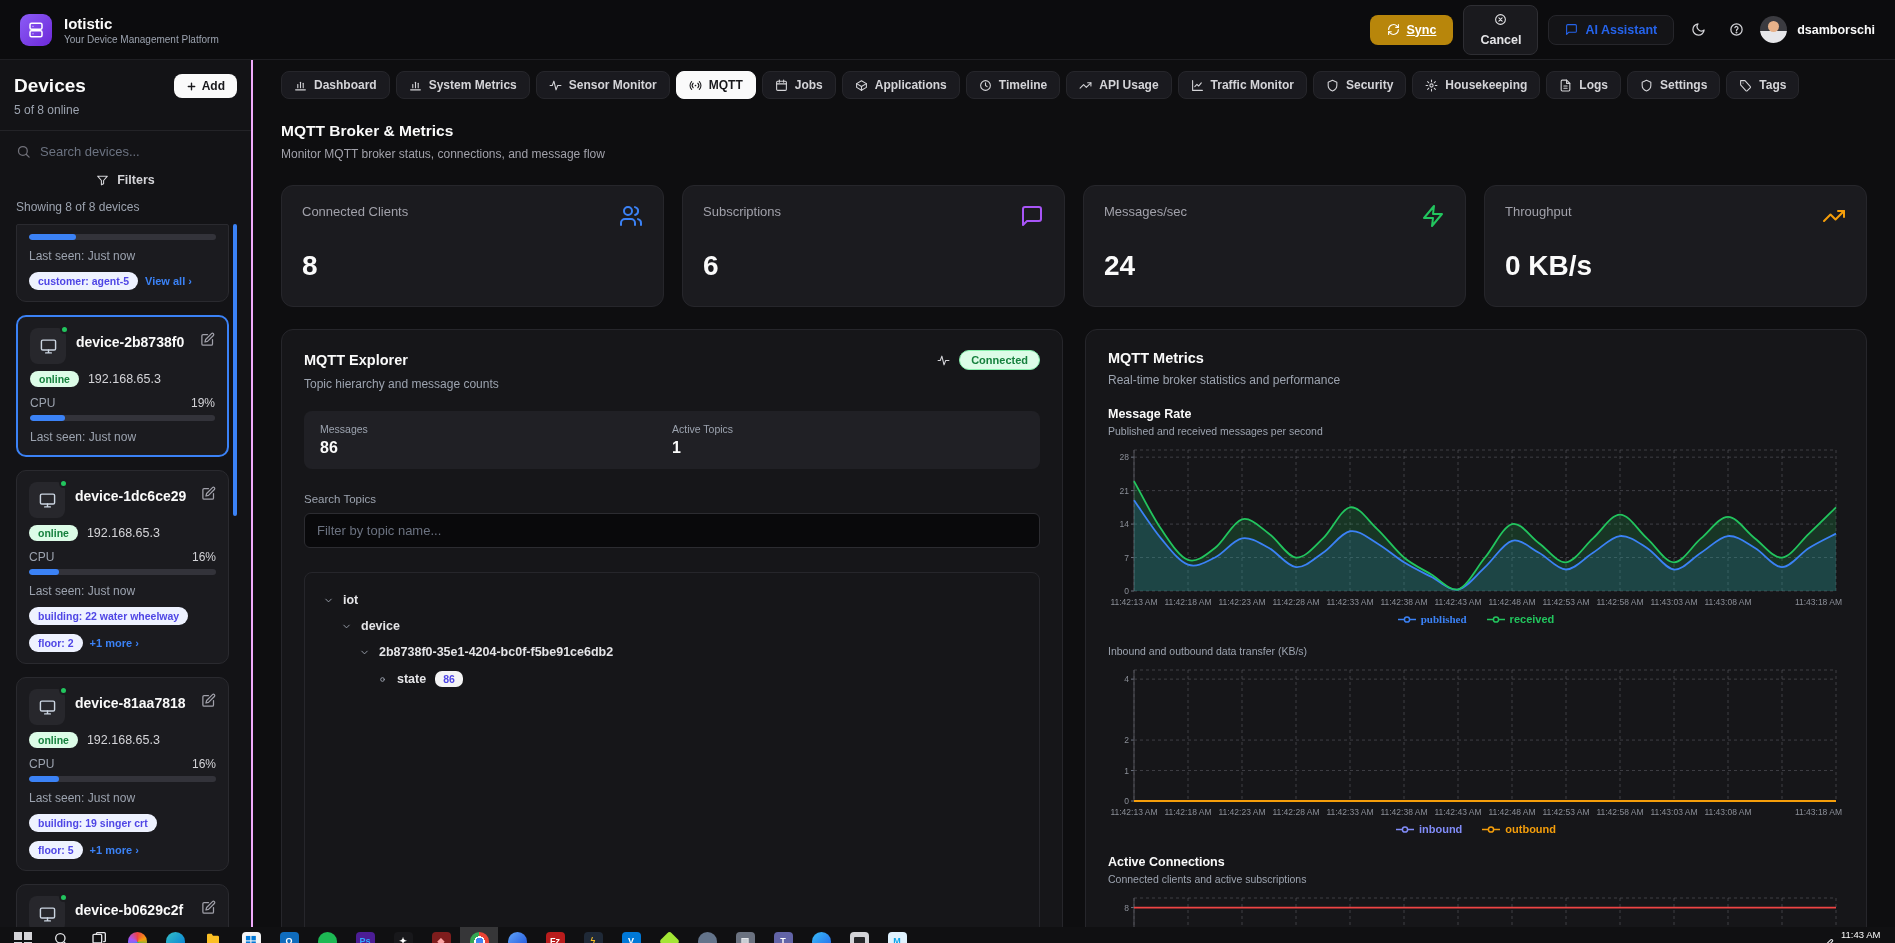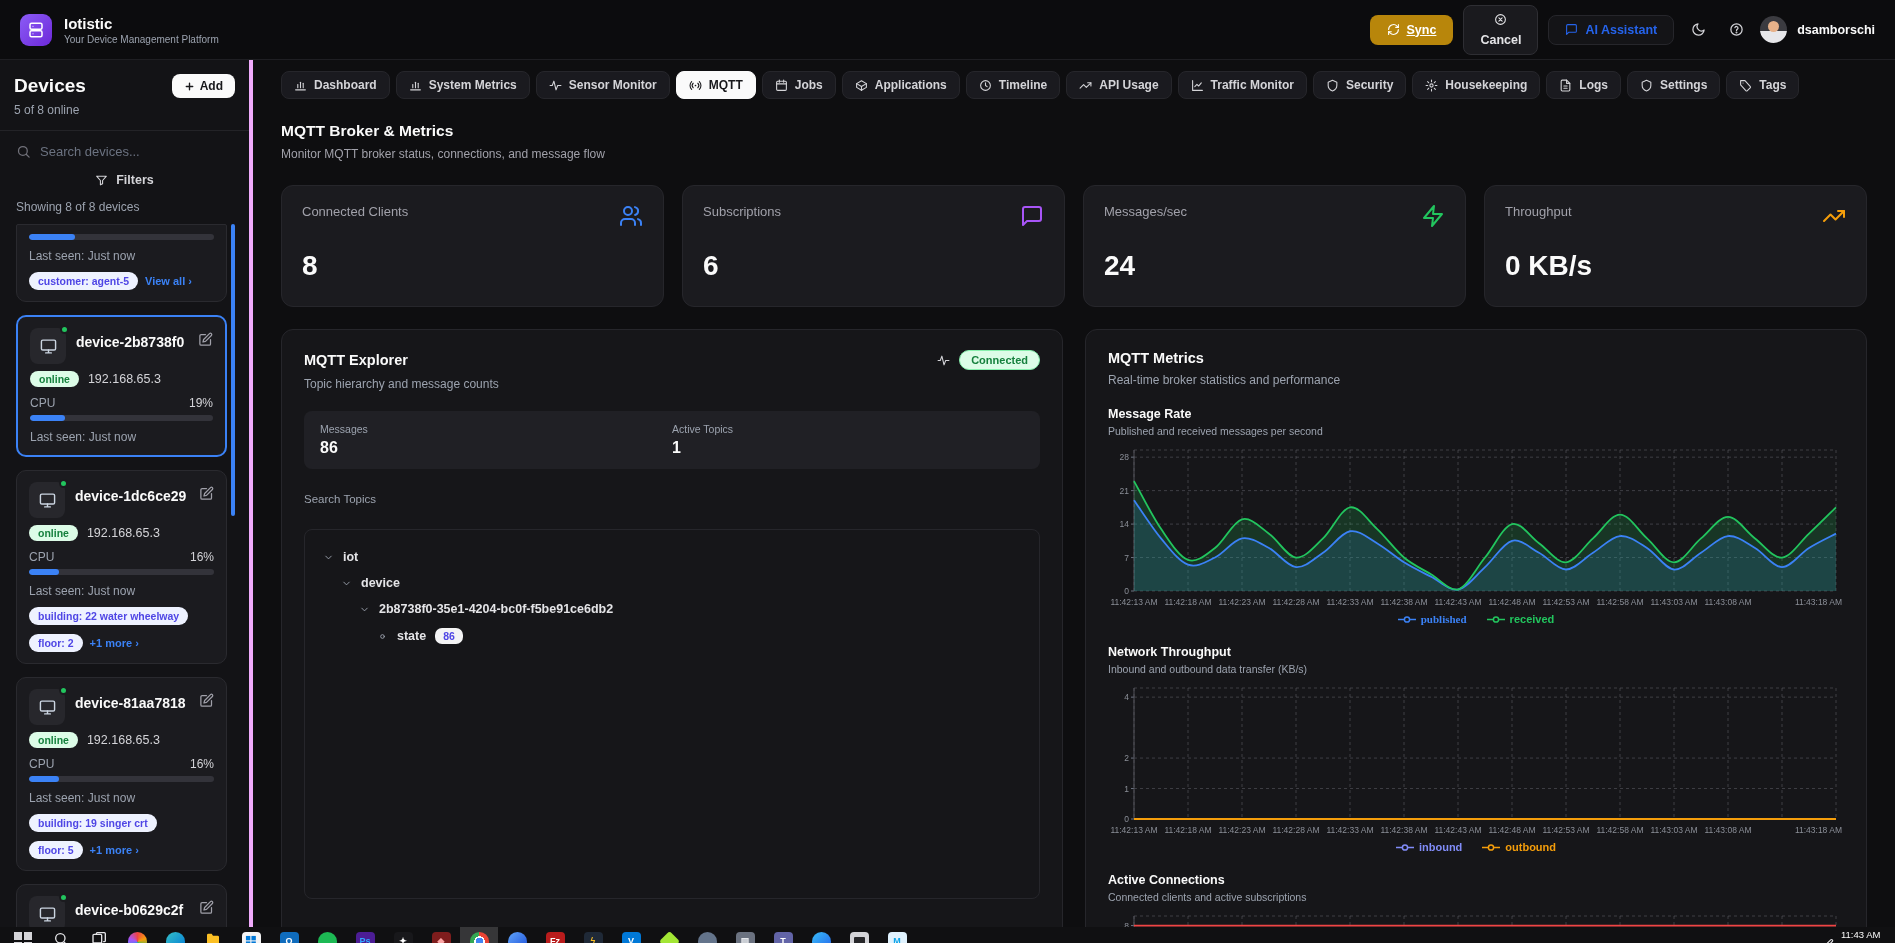--- a/index.html
+++ b/index.html
@@ -28,21 +28,21 @@
   .icon-btn svg { width:15px; height:15px; }
   .avatar { width:27px; height:27px; border-radius:50%; background:linear-gradient(180deg,#3b3b40 55%,#e7e7ea 55%); position:relative; overflow:hidden; }
   .avatar::after { content:""; position:absolute; left:8px; top:5px; width:11px; height:11px;
     border-radius:50%; background:#e8b28a; }
   .username { font-size:12.5px; font-weight:600; color:#fafafa; }
 
   
   .shell { display:flex; height:867px; }
 
   
-  .sidebar { width:253px; background:#131316; border-right:4px solid #f0abfc;
+  .sidebar { width:253px; background:#131316; border-right:2px solid #f0abfc;
     padding:14px 14px 0; display:flex; flex-direction:column; }
   .side-head { display:flex; align-items:center; justify-content:space-between; }
   .side-head h2 { font-size:19px; font-weight:700; color:#fafafa; }
   .add-btn { background:#fafafa; color:#18181b; font-size:12px; font-weight:700;
     border-radius:8px; padding:5px 12px; display:flex; gap:5px; align-items:center; cursor:pointer; }
   .online-sum { font-size:12px; color:#9ca3af; margin-top:5px; }
   .divider { height:1px; background:#232327; margin:13px -14px 0; }
   .search-row { display:flex; align-items:center; gap:9px; padding:13px 2px 4px; color:#71717a; }
   .search-row svg { width:15px; height:15px; flex:none; }
   .search-row input { background:transparent; border:none; outline:none; color:#d4d4d8;
@@ -534,20 +534,21 @@
             <div>
               <div class="strip-label">Messages</div>
               <div class="strip-value">86</div>
             </div>
             <div>
               <div class="strip-label">Active Topics</div>
               <div class="strip-value">1</div>
             </div>
           </div>
           <label class="search-label">Search Topics</label>
+          <input class="topic-input" type="text" placeholder="Filter by topic name..." style="">
           <div class="tree-box" id="topic-tree">
               <div class="tree-row" style="padding-left: 8px;">
                 <svg viewBox="0 0 24 24" fill="none" stroke="currentColor" stroke-width="2" stroke-linecap="round" stroke-linejoin="round">
                   <path d="M6 9l6 6 6-6"></path>
                 </svg>
                 <span>iot</span>
               </div>
               <div class="tree-row" style="padding-left: 26px;">
                 <svg viewBox="0 0 24 24" fill="none" stroke="currentColor" stroke-width="2" stroke-linecap="round" stroke-linejoin="round">
                   <path d="M6 9l6 6 6-6"></path>
@@ -638,21 +639,20 @@
                   <span class="legend-item">
                     <svg width="18" height="9">
                       <line x1="0" y1="4.5" x2="18" y2="4.5" stroke="#22c55e" stroke-width="1.5"></line>
                       <circle cx="9" cy="4.5" r="2.6" fill="#161619" stroke="#22c55e" stroke-width="1.5"></circle>
                     </svg>
                     <span style="color: rgb(34, 197, 94);">received</span>
                   </span>
                 </div>
               </div>
               <div class="chart-block">
-                <div class="chart-title">Network Throughput</div>
                 <div class="chart-sub">Inbound and outbound data transfer (KB/s)</div>
                 <svg class="chart" width="736" height="158">
                   <line x1="26" x2="26" y1="7" y2="138" stroke="#71717a" stroke-width="1" stroke-dasharray="3,3" opacity="0.45" fill="none"></line>
                   <line x1="80" x2="80" y1="7" y2="138" stroke="#71717a" stroke-width="1" stroke-dasharray="3,3" opacity="0.45" fill="none"></line>
                   <line x1="134" x2="134" y1="7" y2="138" stroke="#71717a" stroke-width="1" stroke-dasharray="3,3" opacity="0.45" fill="none"></line>
                   <line x1="188" x2="188" y1="7" y2="138" stroke="#71717a" stroke-width="1" stroke-dasharray="3,3" opacity="0.45" fill="none"></line>
                   <line x1="242" x2="242" y1="7" y2="138" stroke="#71717a" stroke-width="1" stroke-dasharray="3,3" opacity="0.45" fill="none"></line>
                   <line x1="296" x2="296" y1="7" y2="138" stroke="#71717a" stroke-width="1" stroke-dasharray="3,3" opacity="0.45" fill="none"></line>
                   <line x1="350" x2="350" y1="7" y2="138" stroke="#71717a" stroke-width="1" stroke-dasharray="3,3" opacity="0.45" fill="none"></line>
                   <line x1="404" x2="404" y1="7" y2="138" stroke="#71717a" stroke-width="1" stroke-dasharray="3,3" opacity="0.45" fill="none"></line>

